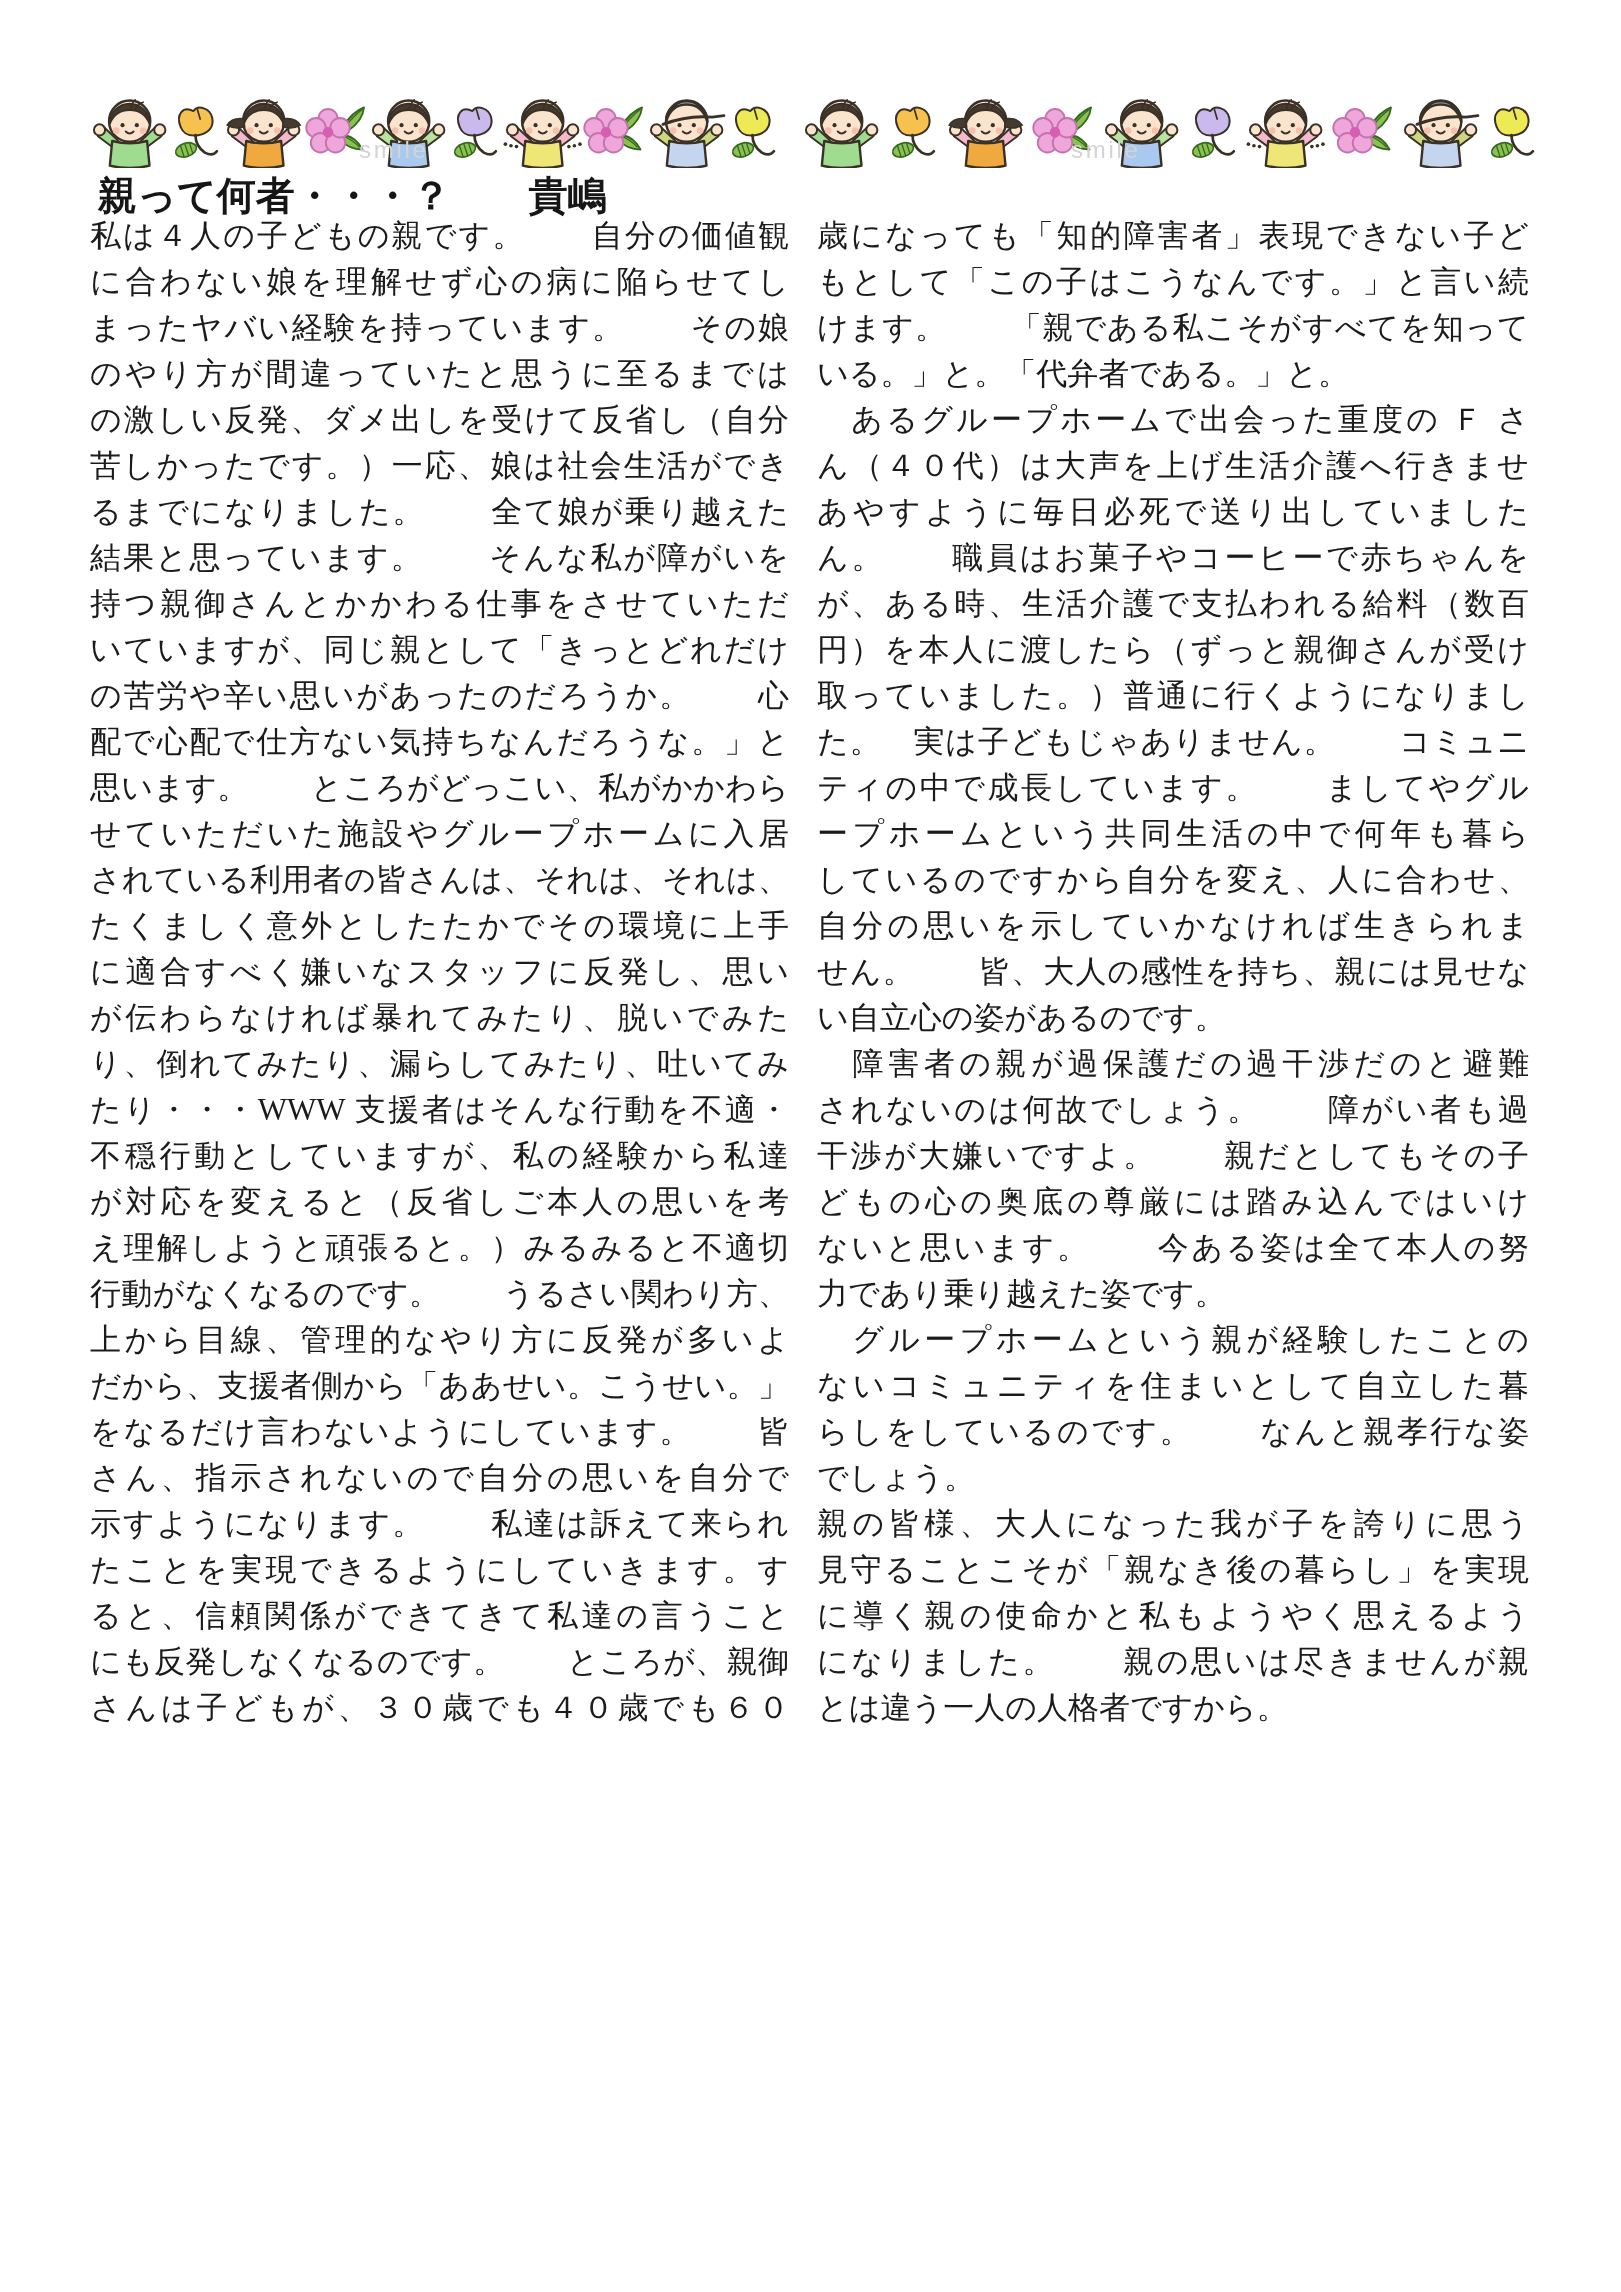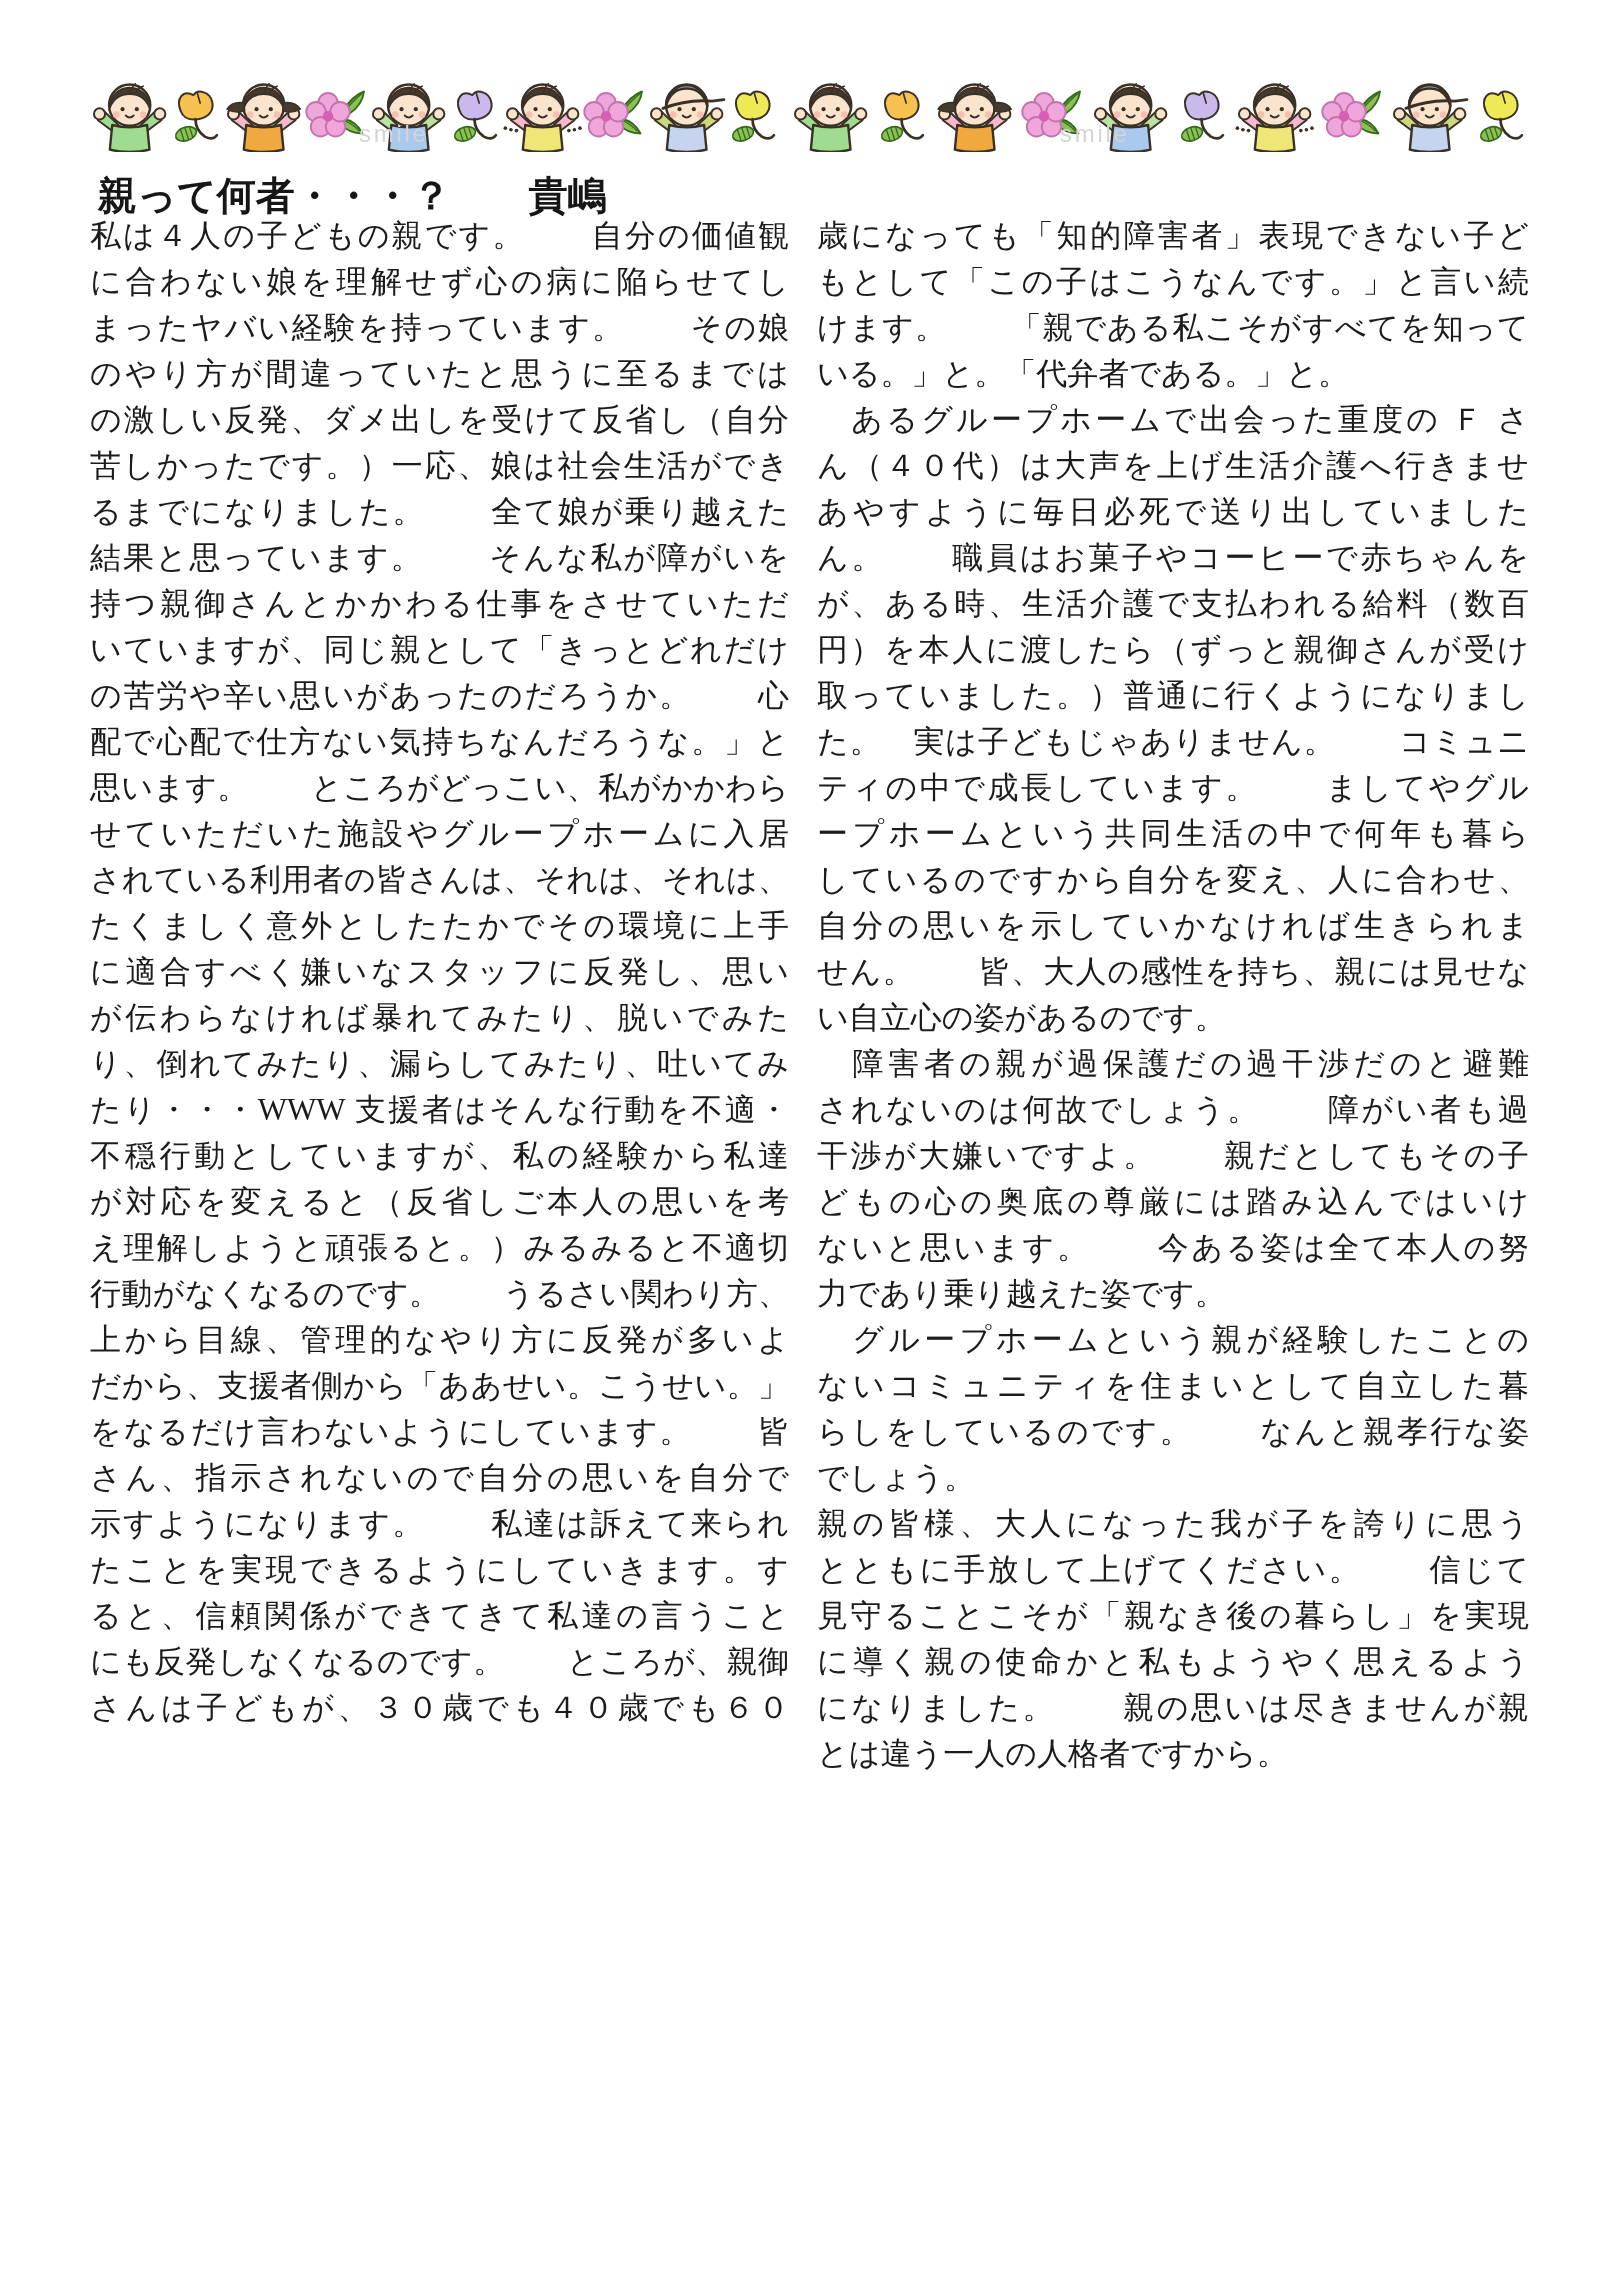--- a/index.html
+++ b/index.html
@@ -1,18 +1,18 @@
 <!DOCTYPE html>
 <html style="font-size:14.3px"><head>
 <meta charset="utf-8">
 <style>
   html,body{margin:0;padding:0;background:#ffffff;}
   .page{position:relative;width:1621px;height:2293px;background:#ffffff;overflow:hidden;
         font-family:"Liberation Serif","DejaVu Serif",serif;color:#1b1b1b;}
-  .deco{position:absolute;left:90px;top:68px;width:1451px;height:84px;display:flex;gap:10px;}
+  .deco{position:absolute;left:90px;top:84px;width:1451px;height:84px;display:flex;gap:21px;}
   .deco-group{position:relative;display:flex;align-items:flex-end;justify-content:space-between;height:84px;}
   .deco-group.g0{width:691px;}
   .deco-group.g1{width:738px;}
   .deco-icon{display:block;line-height:0;}
   .deco-icon.child{margin-bottom:0;}
   .deco-icon.tulip{margin-bottom:1.8px;}
   .deco-icon.flower{margin-bottom:8px;}
   .wm{position:absolute;left:269px;top:52px;font-family:"Liberation Sans",sans-serif;
       font-size:24px;letter-spacing:2.7px;color:#d4d4d4;z-index:5;}
   .title{position:absolute;left:90px;top:161px;margin:8px;
@@ -367,21 +367,20 @@
       <div class="line">されないのは何故でしょう。　　障がい者も過</div>
       <div class="line">干渉が大嫌いですよ。　　親だとしてもその子</div>
       <div class="line">どもの心の奥底の尊厳には踏み込んではいけ</div>
       <div class="line">ないと思います。　　今ある姿は全て本人の努</div>
       <div class="line end">力であり乗り越えた姿です。</div>
       <div class="line">　グループホームという親が経験したことの</div>
       <div class="line">ないコミュニティを住まいとして自立した暮</div>
       <div class="line">らしをしているのです。　　なんと親孝行な姿</div>
       <div class="line end">でしょう。</div>
       <div class="line">親の皆様、大人になった我が子を誇りに思う</div>
-      <div class="line">とともに手放して上げてください。　　信じて</div>
       <div class="line">見守ることこそが「親なき後の暮らし」を実現</div>
       <div class="line">に導く親の使命かと私もようやく思えるよう</div>
       <div class="line">になりました。　　親の思いは尽きませんが親</div>
       <div class="line end">とは違う一人の人格者ですから。</div>
     </div>
 
 </div>
 
 
 </body></html>

